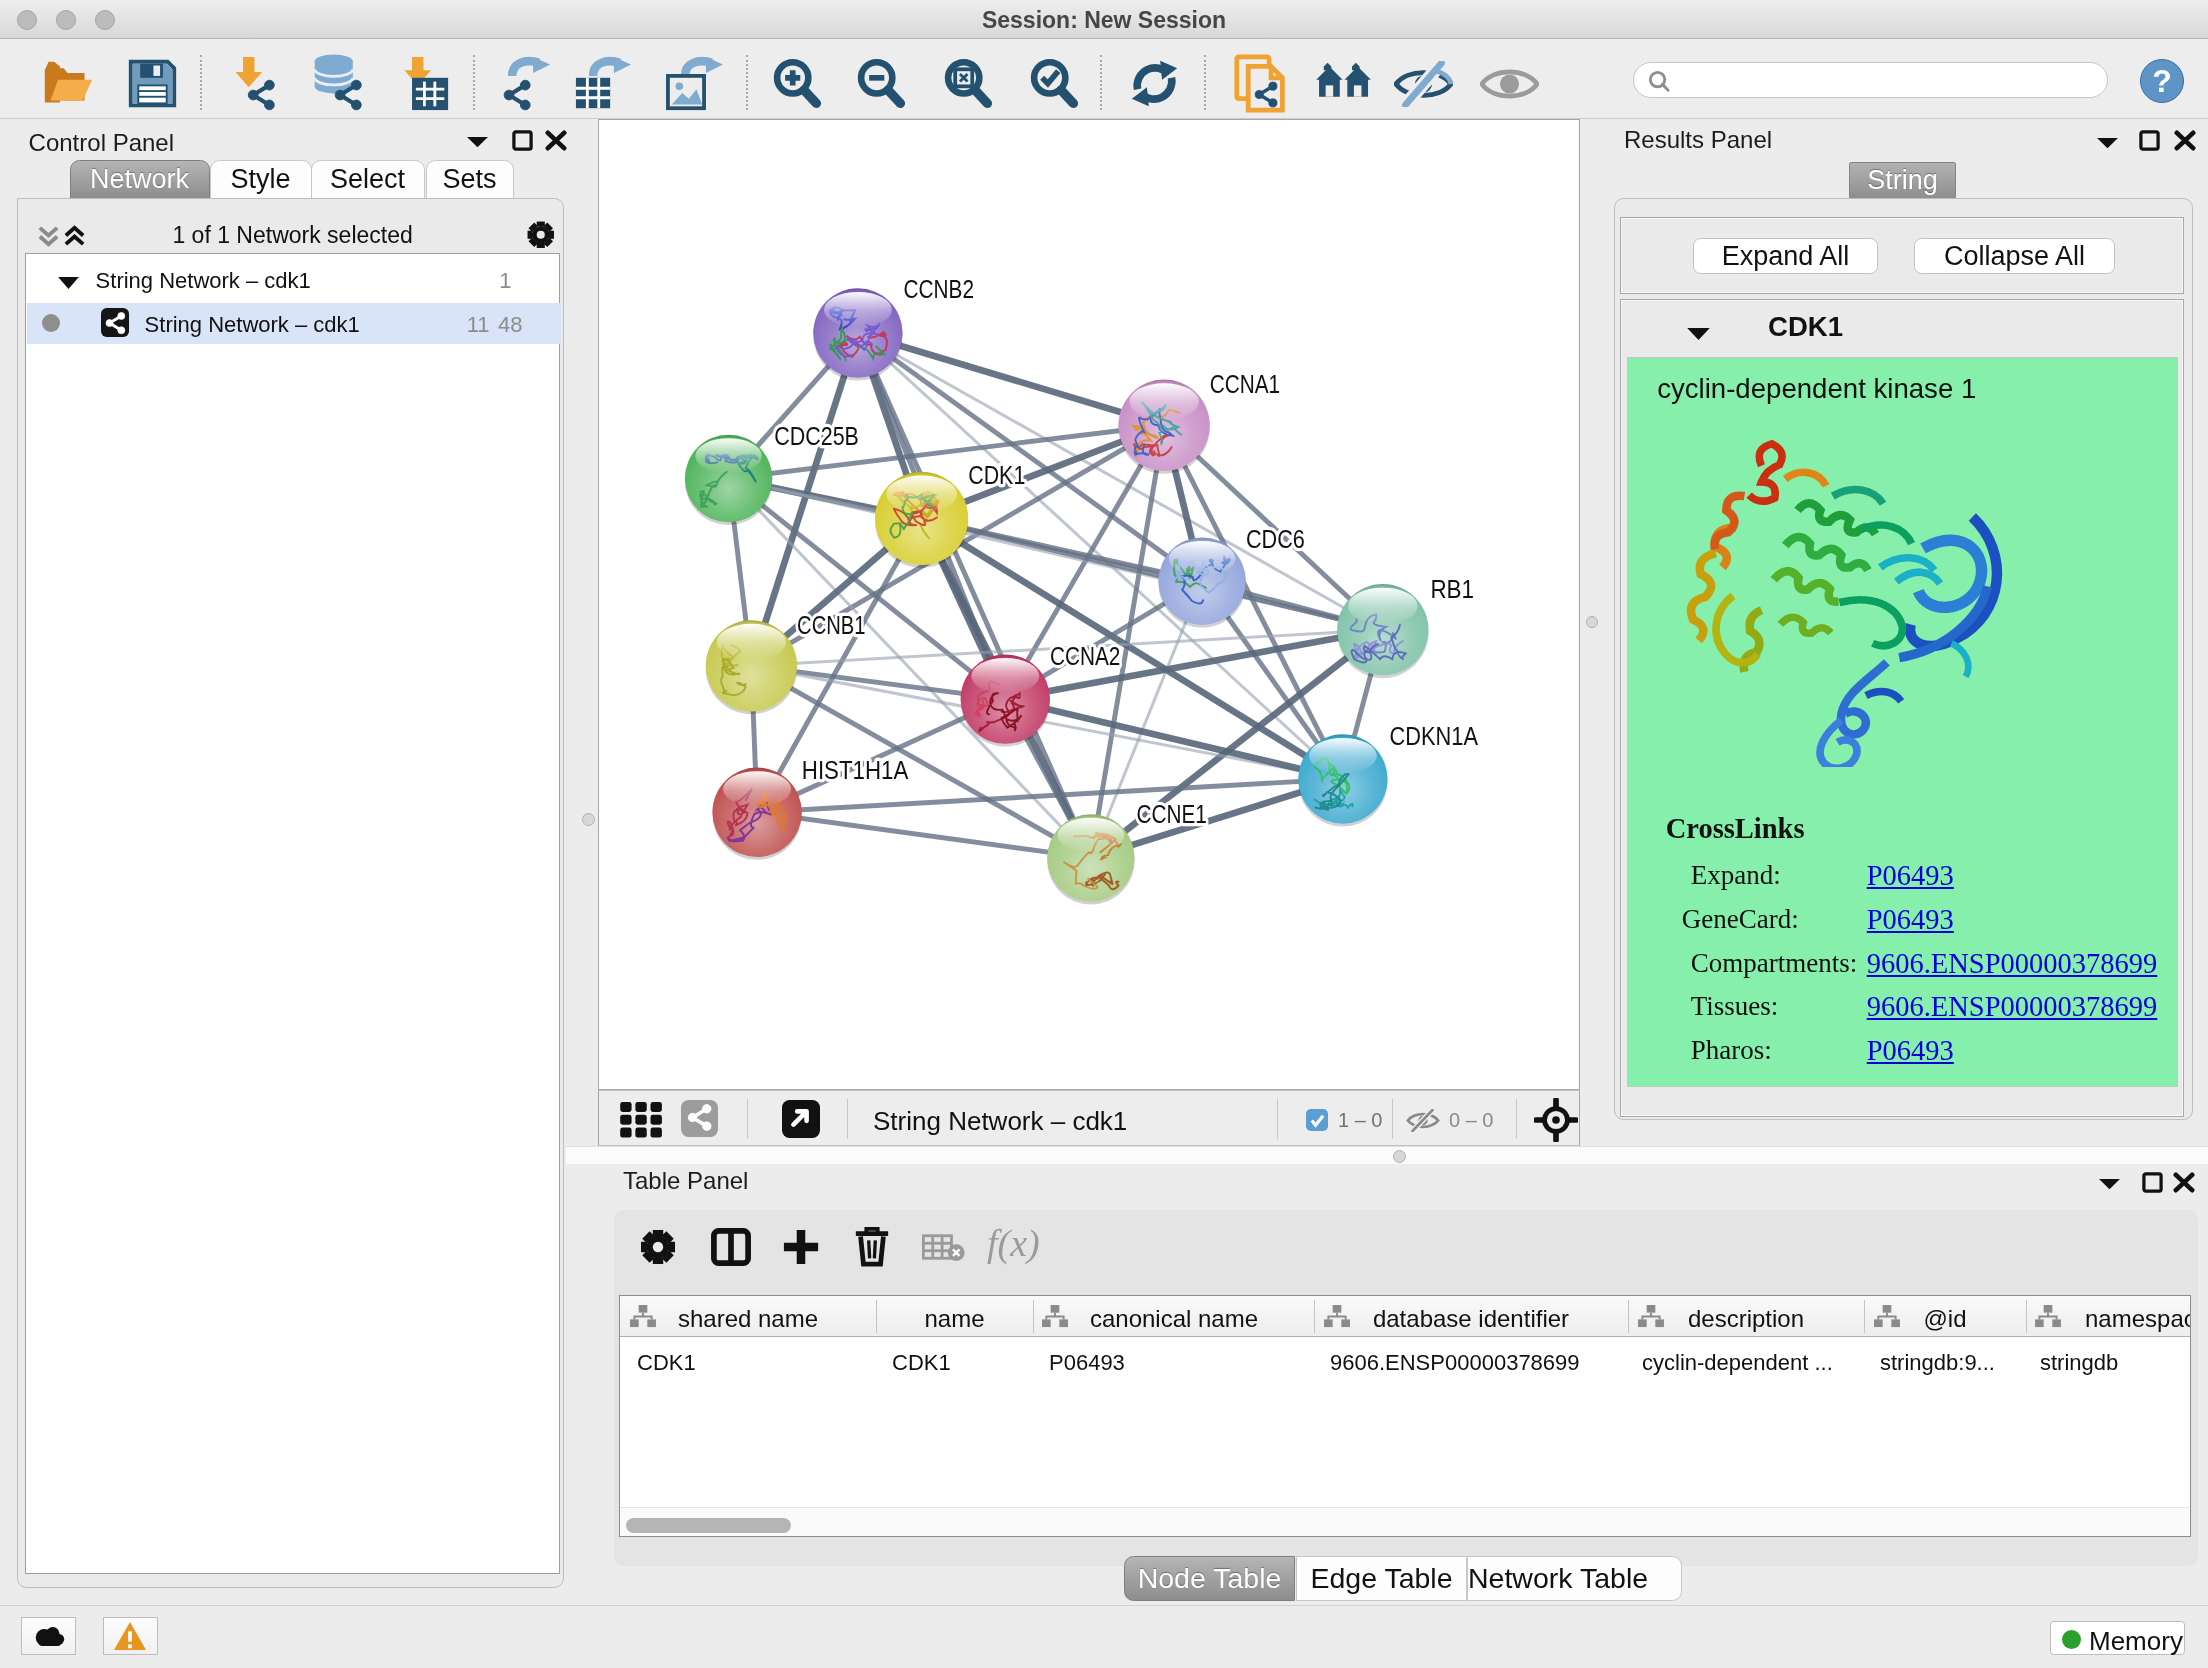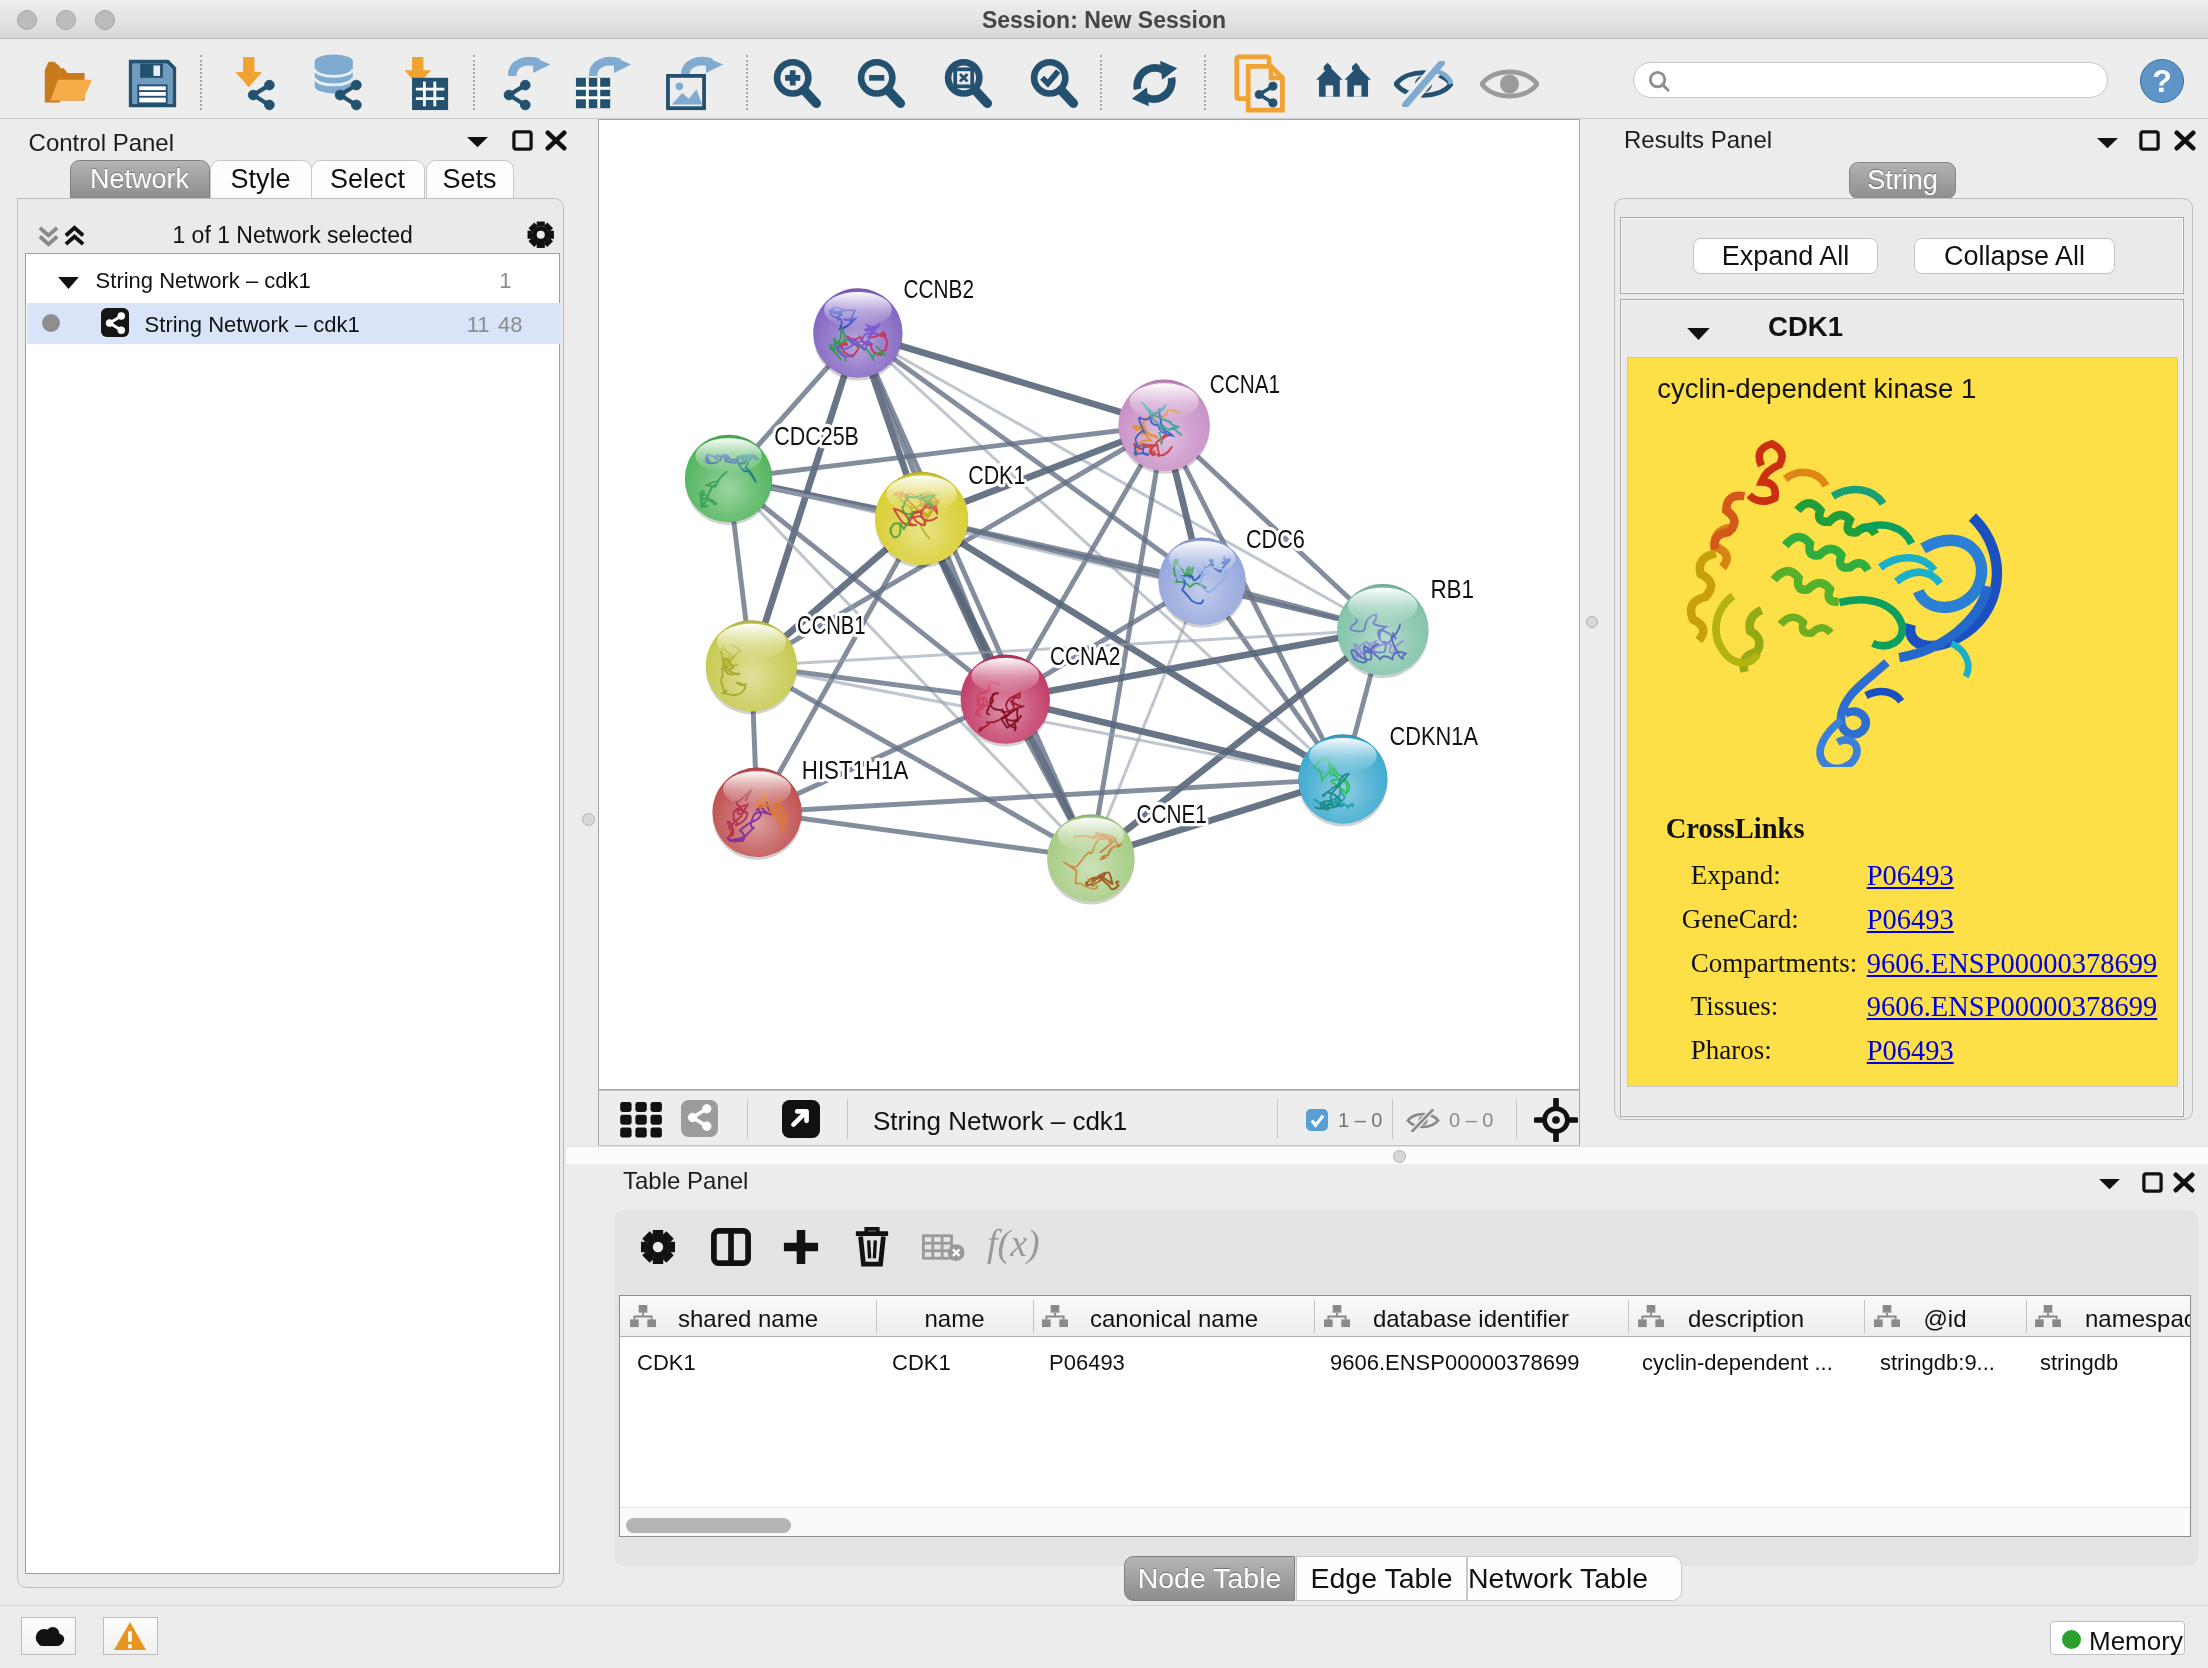--- a/index.html
+++ b/index.html
@@ -517,32 +517,32 @@
 
 <svg class="abs" style="left:515px;top:17px" width="23" height="13.3" viewBox="0 0 24 14">
       <polygon points="1,2 23,2 12,13" fill="#111"></polygon>
     </svg>
 <svg class="abs" style="left:558px;top:11.4px" width="21" height="21" viewBox="0 0 22 22">
       <rect x="2" y="2" width="18" height="18" fill="none" stroke="#111" stroke-width="3.4" rx="2"></rect>
     </svg>
 <svg class="abs" style="left:593px;top:11.4px" width="22" height="21" viewBox="0 0 23 22">
       <path d="M3 3 L20 19 M20 3 L3 19" stroke="#111" stroke-width="5" stroke-linecap="round" fill="none"></path>
     </svg>
-<div class="abs" style="left:268px;top:43px;width:107px;height:37px;background:linear-gradient(#b2b2b2,#8e8e8e);border:1px solid #858585;border-radius:9px;color:#fff;font-size:27px;text-align:center;line-height:35px;text-shadow:0 -1px 1px rgba(0,0,0,.35);">String</div>
+<div class="abs" style="left:268px;top:43px;width:107px;height:37px;background:linear-gradient(#b2b2b2,#8e8e8e);border:1px solid #858585;border-radius:2px;color:#fff;font-size:27px;text-align:center;line-height:35px;text-shadow:0 -1px 1px rgba(0,0,0,.35);">String</div>
 <div class="abs" style="left:33px;top:79px;width:579px;height:922px;border:1px solid #bdbdbd;border-radius:9.5px;background:#eaeaea;"></div>
 <div class="abs" style="left:39px;top:98px;width:564px;height:77px;border:1px solid #a8a8a8;box-shadow:inset 0 0 0 1px #f8f8f8;">
 <div class="abs" style="left:72px;top:20px;width:185px;height:36px;background:#fff;border:1px solid #c2c2c2;border-radius:7.6px;font-size:27px;color:#111;text-align:center;line-height:34px;">Expand All</div>
 <div class="abs" style="left:293px;top:20px;width:201px;height:36px;background:#fff;border:1px solid #c2c2c2;border-radius:7.6px;font-size:27px;color:#111;text-align:center;line-height:34px;">Collapse All</div>
 </div>
 <div class="abs" style="left:39px;top:180px;width:564px;height:818px;border:1px solid #a8a8a8;box-shadow:inset 0 0 0 1px #f8f8f8;background:#eaeaea;">
 <svg class="abs" style="left:65px;top:26px" width="25" height="15" viewBox="0 0 26 16">
         <polygon points="1,2 25,2 13,15" fill="#111"></polygon>
       </svg>
 <div class="abs" style="left:147px;top:11.4px;font-size:27.6px;font-weight:bold;color:#111;">CDK1</div>
-<div class="abs" style="left:5.7px;top:57px;width:551px;height:730px;background:#fde047;border:1px solid #c6c6c6;">
+<div class="abs" style="left:5.7px;top:57px;width:551px;height:730px;background:#86efac;border:1px solid #c6c6c6;">
 <div class="abs" style="left:29.5px;top:15px;font-size:27.6px;color:#111;">cyclin-dependent kinase 1</div>
 <div class="abs" style="left:38px;top:455px;font-family:'Liberation Serif',serif;font-size:28.5px;font-weight:bold;color:#111;">CrossLinks</div>
 <div class="abs" style="left:63px;top:502px;font-family:'Liberation Serif',serif;font-size:27px;color:#111;">Expand:</div>
 <div class="abs" style="left:239px;top:502px;font-family:'Liberation Serif',serif;font-size:28.5px;color:#0000dd;text-decoration:underline;">P06493</div>
 <div class="abs" style="left:54px;top:546px;font-family:Liberation Serif, serif;font-size:27px;color:#111;">GeneCard:</div>
 <div class="abs" style="left:239px;top:546px;font-family:'Liberation Serif',serif;font-size:28.5px;color:#0000dd;text-decoration:underline;">P06493</div>
 <div class="abs" style="left:63px;top:590px;font-family:'Liberation Serif',serif;font-size:27px;color:#111;">Compartments:</div>
 <div class="abs" style="left:239px;top:590px;font-family:'Liberation Serif',serif;font-size:28.5px;color:#0000dd;text-decoration:underline;">9606.ENSP00000378699</div>
 <div class="abs" style="left:63px;top:633px;font-family:'Liberation Serif',serif;font-size:27px;color:#111;">Tissues:</div>
 <div class="abs" style="left:239px;top:633px;font-family:'Liberation Serif',serif;font-size:28.5px;color:#0000dd;text-decoration:underline;">9606.ENSP00000378699</div>

